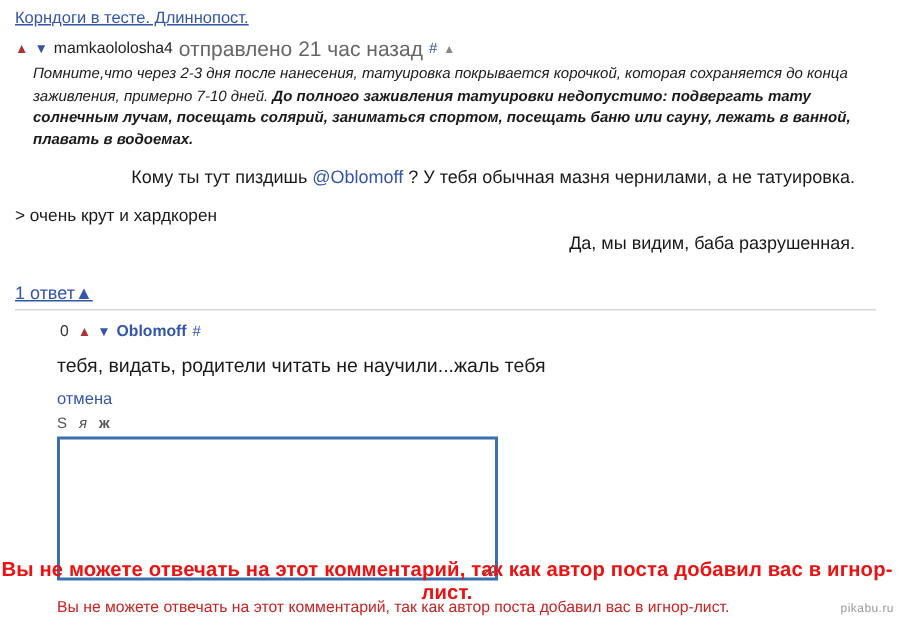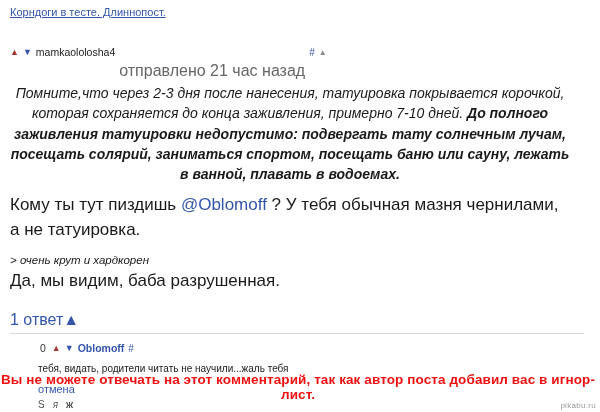--- a/index.html
+++ b/index.html
@@ -60,79 +60,78 @@
     font-size: 10.5px;
     cursor: pointer;
   }
   .username.link {
     color: #3355aa;
     font-weight: bold;
     text-align: center;
   }
   .meta {
     color: #666;
-    font-size: 16px;
-    margin-top: 38px;
+    font-size: 14px;
   }
   .hash-link {
     color: #3355aa;
     font-size: 10px;
     text-decoration: none;
     cursor: pointer;
   }
   .caret {
     color: #888;
     font-size: 8px;
     cursor: pointer;
   }
   .body-text {
-    font-size: 14px;
+    font-size: 10px;
     line-height: 1.45;
     font-style: italic;
+    color: #1a1a1a;
+    margin: 0 0 9px 12px;
+    max-width: 560px;
+  }
+  .body-text b { font-style: italic; font-weight: bold; }
+  .para {
+    font-size: 12px;
+    line-height: 1.45;
     color: #1a1a1a;
     margin: 0 0 9px 0;
     max-width: 560px;
-    text-align: center;
-  }
-  .body-text b { font-style: italic; font-weight: bold; }
-  .para {
-    font-size: 17px;
-    line-height: 1.45;
-    color: #1a1a1a;
-    margin: 0 0 9px 0;
-    max-width: 560px;
+    text-align: right;
   }
   .mention {
     color: #3355aa;
     cursor: pointer;
   }
   .quote {
     font-size: 11.5px;
     line-height: 1.45;
-    font-style: italic;
     color: #1a1a1a;
     margin: 0 0 1px 0;
   }
   .reply-toggle {
     color: #3355aa;
-    font-size: 16px;
+    font-size: 12px;
     margin: 8px 0 0 0;
     cursor: pointer;
     display: inline-block;
+    text-decoration: underline;
   }
   .divider {
     border: none;
     border-top: 1px solid #d8d8d8;
     margin: 4px 0 8px 0;
   }
   .child {
     margin-left: 28px;
   }
   .child-body {
-    font-size: 10px;
+    font-size: 13px;
     line-height: 1.45;
     color: #1a1a1a;
     margin: 8px 0 6px 0;
   }
   .cancel-link {
     color: #3355aa;
     font-size: 11px;
     cursor: pointer;
     display: inline-block;
     margin-bottom: 4px;

